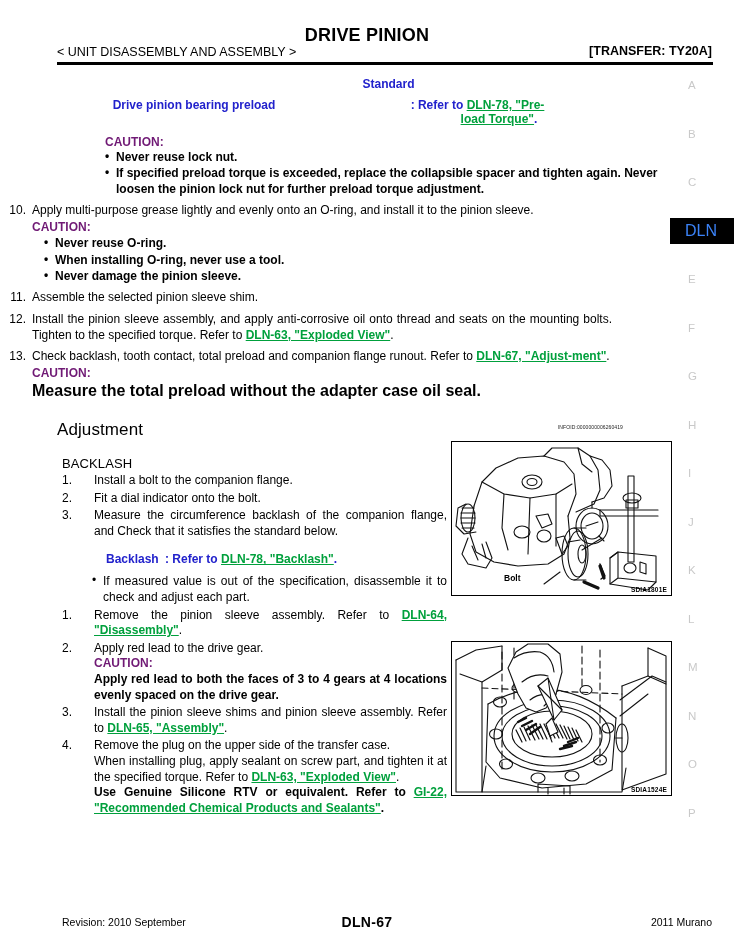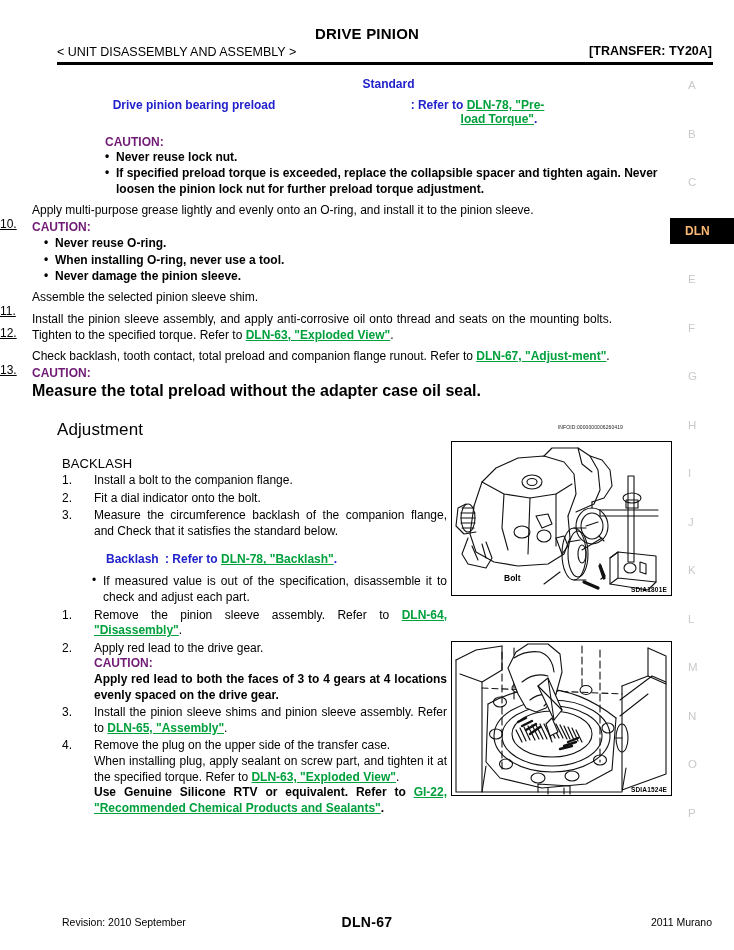--- a/index.html
+++ b/index.html
@@ -12,21 +12,21 @@
     color: #000000;
     position: relative;
     overflow: hidden;
     -webkit-font-smoothing: none;
   }
 
   
   .page-head { position: absolute; left: 0; top: 0; width: 734px; height: 66px; }
   .doc-title {
     position: absolute; left: 0; top: 25px; width: 734px;
-    text-align: center; font-size: 15px; font-weight: bold; letter-spacing: .2px;
+    text-align: center; font-size: 18px; font-weight: bold; letter-spacing: .2px;
   }
   .head-left {
     position: absolute; left: 57px; top: 45px;
     font-size: 12.5px; white-space: nowrap;
   }
   .head-right {
     position: absolute; right: 22px; top: 44px;
     font-size: 12.5px; font-weight: bold; white-space: nowrap;
   }
   .head-rule {
@@ -35,22 +35,22 @@
   }
 
   
   .index-col { position: absolute; right: 0; top: 66px; width: 64px; height: 790px; }
   .idx {
     position: absolute; right: 0; width: 64px; height: 26px;
     font-size: 11.5px; color: #c9c9c9;
     display: flex; align-items: center; padding-left: 18px;
   }
   .idx.active {
-    background: #000000; color: #fdba74; font-weight: bold;
-    font-size: 12px; padding-left: 15px;
+    background: #000000; color: #3b82f6; font-weight: normal;
+    font-size: 16px; padding-left: 15px;
   }
 
   
   .content { position: absolute; left: 0; top: 66px; width: 672px; }
 
   
   .spec-block { position: relative; margin: 0 0 0 0; text-align: center; }
   .spec-title {
     color: #2222cc; font-weight: bold; font-size: 12px;
     margin: 11px 0 7px 105px;
@@ -83,21 +83,21 @@
   .blk-1 { margin-left: 105px; margin-top: 9px; }
   .blk-1 .bullets li { padding-right: 0; }
 
   
   ol.steps { margin: 0; padding: 0; list-style: none; }
   ol.steps > li {
     position: relative; font-size: 12px; line-height: 1.30;
     margin-top: 6px; text-align: justify;
   }
   ol.steps > li .num {
-    position: absolute; left: 0; top: 14px; width: 26px;  text-decoration: underline;
+    position: absolute; left: 0; top: 0; width: 26px; text-align: right;
   }
   ol.steps > li .body { display: block; }
 
   .steps-main { margin-left: 62px; width: 612px; padding-right: 0; }
   .steps-main > li { padding-left: 32px; }
   .steps-main > li .body { width: 580px; }
   .steps-main .sub { margin-top: 1px; }
 
   
   h2.sec {

